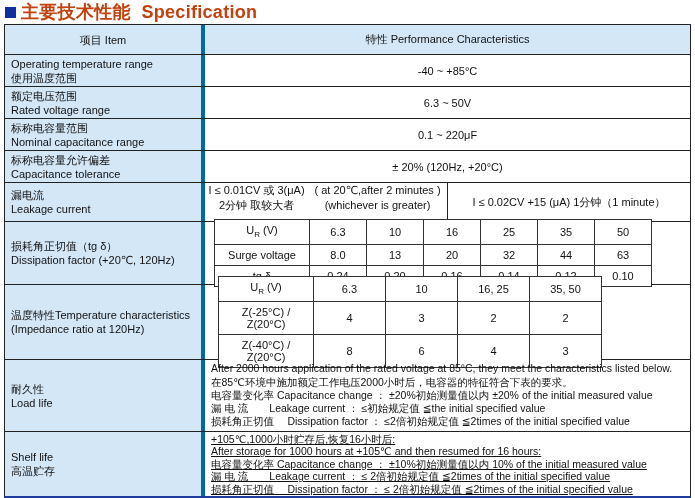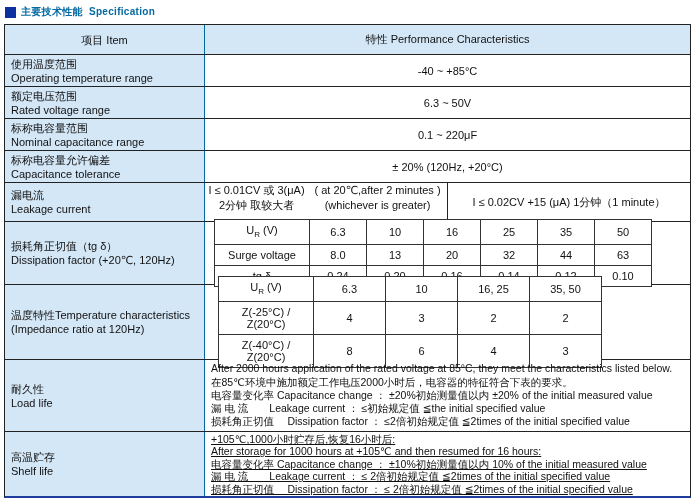--- a/index.html
+++ b/index.html
@@ -3,29 +3,29 @@
 <meta charset="utf-8">
 <style>
   * { margin:0; padding:0; box-sizing:border-box; }
   body {
     width:695px; height:498px; background:#ffffff;
     font-family:"Liberation Sans","DejaVu Sans",sans-serif;
     color:#111; overflow:hidden;
   }
   .title-bar { height:24px; display:flex; align-items:center; padding-left:5px; }
   .title-square { width:11px; height:11px; background:#0d2f9f; display:inline-block; margin-right:5px; }
-  .title-text { color:#0369a1; font-size:10px; font-weight:bold; letter-spacing:0.3px; }
+  .title-text { color:#c2410c; font-size:18px; font-weight:bold; letter-spacing:0.3px; }
   .spec-table {
     margin:0 4px; width:687px; border:1px solid #222;
     border-bottom:2px solid #1e3c9e;
   }
   .row { display:flex; border-bottom:1px solid #222; }
   .row:last-child { border-bottom:none; }
   .cell-label {
-    width:200px; min-width:200px; background:#d4e7f7; border-right:1px solid #0369a1;
+    width:200px; min-width:200px; background:#d4e7f7; border-right:4px solid #0369a1;
     padding:2px 6px; display:flex; flex-direction:column; justify-content:center;
     font-size:11px; line-height:14px;
   }
   .cell-value { flex:1; display:flex; align-items:center; justify-content:center; font-size:11px; }
   .header-row { height:30px; }
   .header-row .cell-label, .header-row .cell-value { background:#d4e7f7; align-items:center; justify-content:center; flex-direction:row; font-size:11px; }
   .r-simple { height:32px; }
   .r-leak { height:39px; }
   .r-dissip { height:63px; }
   .r-temp { height:75px; }
@@ -61,22 +61,22 @@
 
 <div class="spec-table">
 
   <div class="row header-row">
     <div class="cell-label">项目  Item</div>
     <div class="cell-value">特性  Performance Characteristics</div>
   </div>
 
   <div class="row r-simple">
     <div class="cell-label">
+      <span>Operating temperature range</span>
       <span>使用温度范围</span>
-      <span>Operating temperature range</span>
     </div>
     <div class="cell-value">-40 ~ +85°C</div>
   </div>
 
   <div class="row r-simple">
     <div class="cell-label">
       <span>额定电压范围</span>
       <span>Rated voltage range</span>
     </div>
     <div class="cell-value">6.3 ~ 50V</div>
@@ -193,22 +193,22 @@
       <div class="life-line">After 2000 hours application of the rated voltage at 85°C, they meet the characteristics listed below.</div>
       <div class="life-line">在85℃环境中施加额定工作电压2000小时后，电容器的特征符合下表的要求。</div>
       <div class="life-line">电容量变化率 Capacitance change ： ±20%初始测量值以内 ±20% of the initial measured value</div>
       <div class="life-line">漏 电 流　　Leakage current ： ≤初始规定值 ≦the initial specified value</div>
       <div class="life-line">损耗角正切值　 Dissipation factor ： ≤2倍初始规定值 ≦2times of the initial specified value</div>
     </div>
   </div>
 
   <div class="row r-shelf">
     <div class="cell-label">
+      <span>Shelf life</span>
       <span>高温贮存</span>
-      <span>Shelf life</span>
     </div>
     <div class="life-cell">
       <div class="life-line">+105℃,1000小时贮存后,恢复16小时后:</div>
       <div class="life-line">After storage for 1000 hours at +105℃  and then resumed  for 16 hours:</div>
       <div class="life-line">电容量变化率 Capacitance change ： ±10%初始测量值以内 10% of the initial measured value</div>
       <div class="life-line">漏 电 流　　Leakage current ： ≤ 2倍初始规定值 ≦2times of the initial specified value</div>
       <div class="life-line">损耗角正切值　 Dissipation factor ： ≤ 2倍初始规定值 ≦2times of the initial specified value</div>
     </div>
   </div>
 

